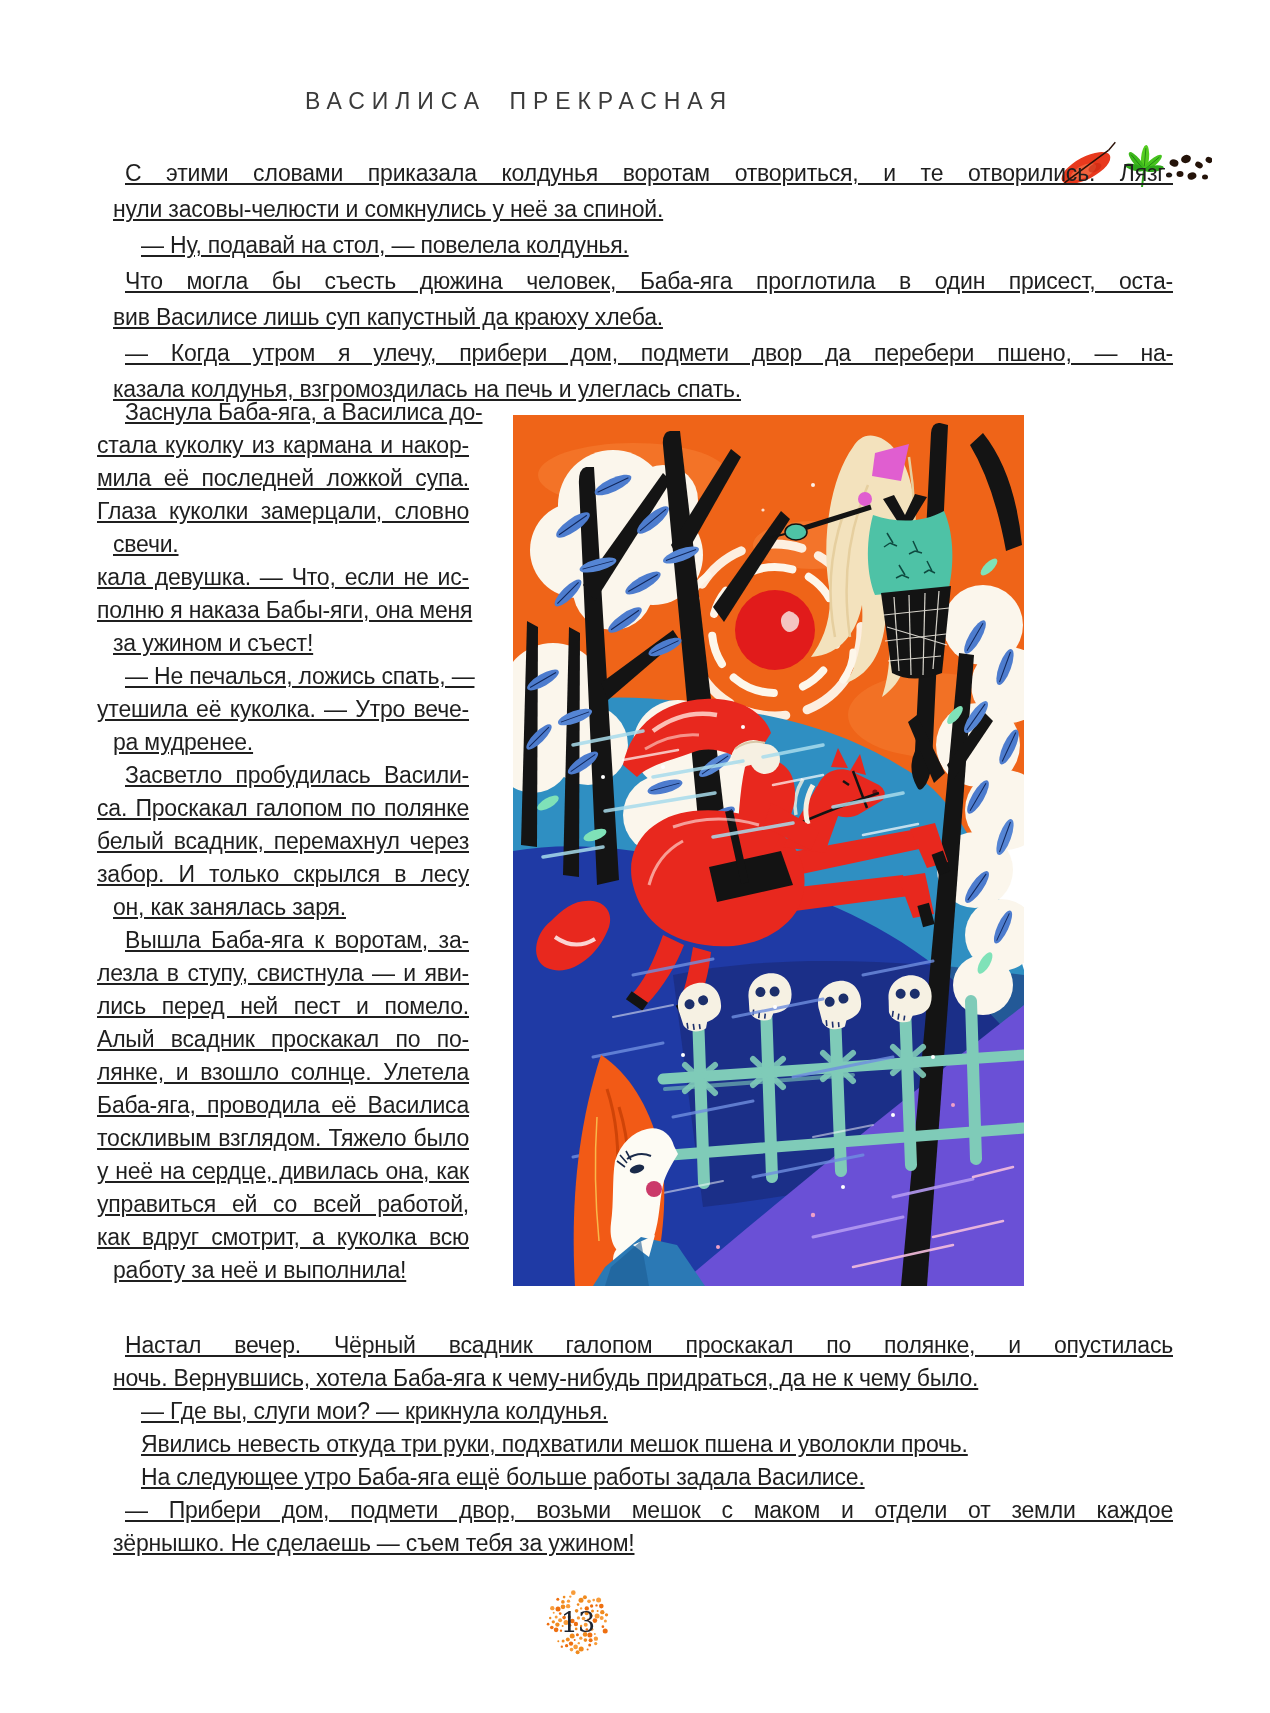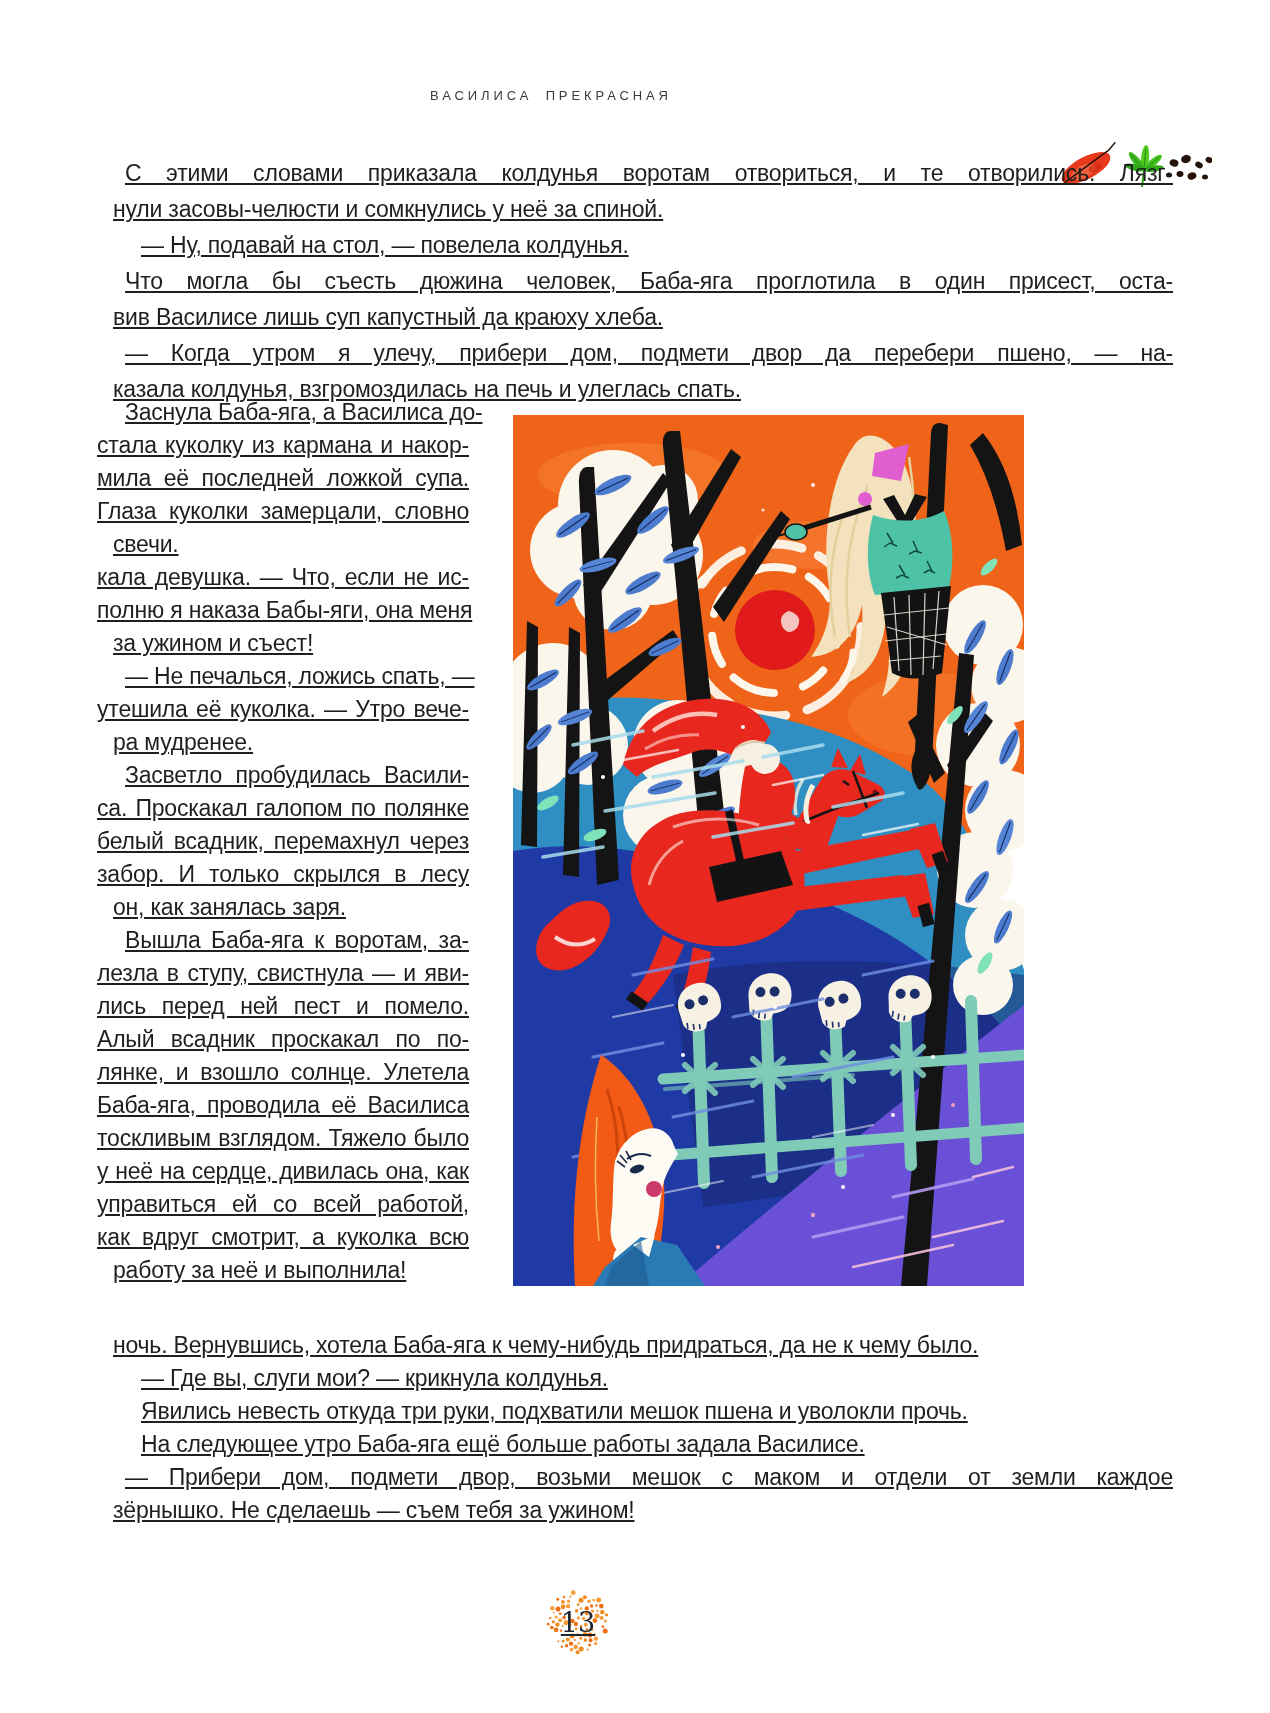--- a/index.html
+++ b/index.html
@@ -1,33 +1,33 @@
 <!DOCTYPE html>
 <html><head>
 <meta charset="utf-8">
 <style>
   html,body{margin:0;padding:0;background:#ffffff;}
   .page{position:relative;width:1270px;height:1713px;background:#ffffff;overflow:hidden;
         font-family:"Liberation Sans","DejaVu Sans",sans-serif;color:#1f1f1f;}
   .running-head{position:absolute;left:0;top:88px;width:1038px;text-align:center;
-        font-size:13px;font-weight:500;letter-spacing:.30em;word-spacing:.45em;color:#3b3b3b;padding-left:32px;}
+        font-size:23px;font-weight:500;letter-spacing:.30em;word-spacing:.45em;color:#3b3b3b;}
   .corner-icons{position:absolute;left:1056px;top:132px;width:156px;height:64px;}
   .textblock{position:absolute;font-size:23px;letter-spacing:-0.2px;}
   .tb-top{left:97px;top:155px;width:1076px;line-height:36px;}
   .tb-col{left:97px;top:396px;width:372px;line-height:33px;}
   .tb-bot{left:97px;top:1329px;width:1076px;line-height:33px;}
   .para{margin:0;text-decoration:underline;}
   .line{white-space:nowrap;text-align:justify;text-align-last:justify;}
   .line.last{text-align-last:left;margin-left:16px;}
   .line.first{padding-left:28px;}
   .illustration{position:absolute;left:513px;top:415px;width:511px;height:871px;}
   .folio{position:absolute;left:545px;top:1589px;width:66px;height:66px;}
   .folio .num{position:absolute;left:0;top:0;width:66px;height:66px;display:flex;
         align-items:center;justify-content:center;font-family:"DejaVu Serif","Liberation Serif",serif;
-        font-size:27px;color:#1e2430;text-decoration:underline;}
+        font-size:27px;color:#1e2430;}
 </style>
 </head>
 <body>
 
 <div class="page">
 
   <div class="running-head">ВАСИЛИСА ПРЕКРАСНАЯ</div>
 
   <svg class="corner-icons" viewBox="0 0 156 64">
     <g transform="translate(30,36) rotate(-28)">
@@ -121,20 +121,21 @@
         <div class="line">Баба-яга, проводила её Василиса</div>
         <div class="line">тоскливым взглядом. Тяжело было</div>
         <div class="line">у неё на сердце, дивилась она, как</div>
         <div class="line">управиться ей со всей работой,</div>
         <div class="line">как вдруг смотрит, а куколка всю</div>
         <div class="line last">работу за неё и выполнила!</div>
       </div>
     </div>
   <div class="textblock tb-bot">
       <div class="para">
+        <div class="line first">Настал вечер. Чёрный всадник галопом проскакал по полянке, и опустилась</div>
         <div class="line last">ночь. Вернувшись, хотела Баба-яга к чему-нибудь придраться, да не к чему было.</div>
       </div>
       <div class="para">
         <div class="line first last">— Где вы, слуги мои? — крикнула колдунья.</div>
       </div>
       <div class="para">
         <div class="line first last">Явились невесть откуда три руки, подхватили мешок пшена и уволокли прочь.</div>
       </div>
       <div class="para">
         <div class="line first last">На следующее утро Баба-яга ещё больше работы задала Василисе.</div>

